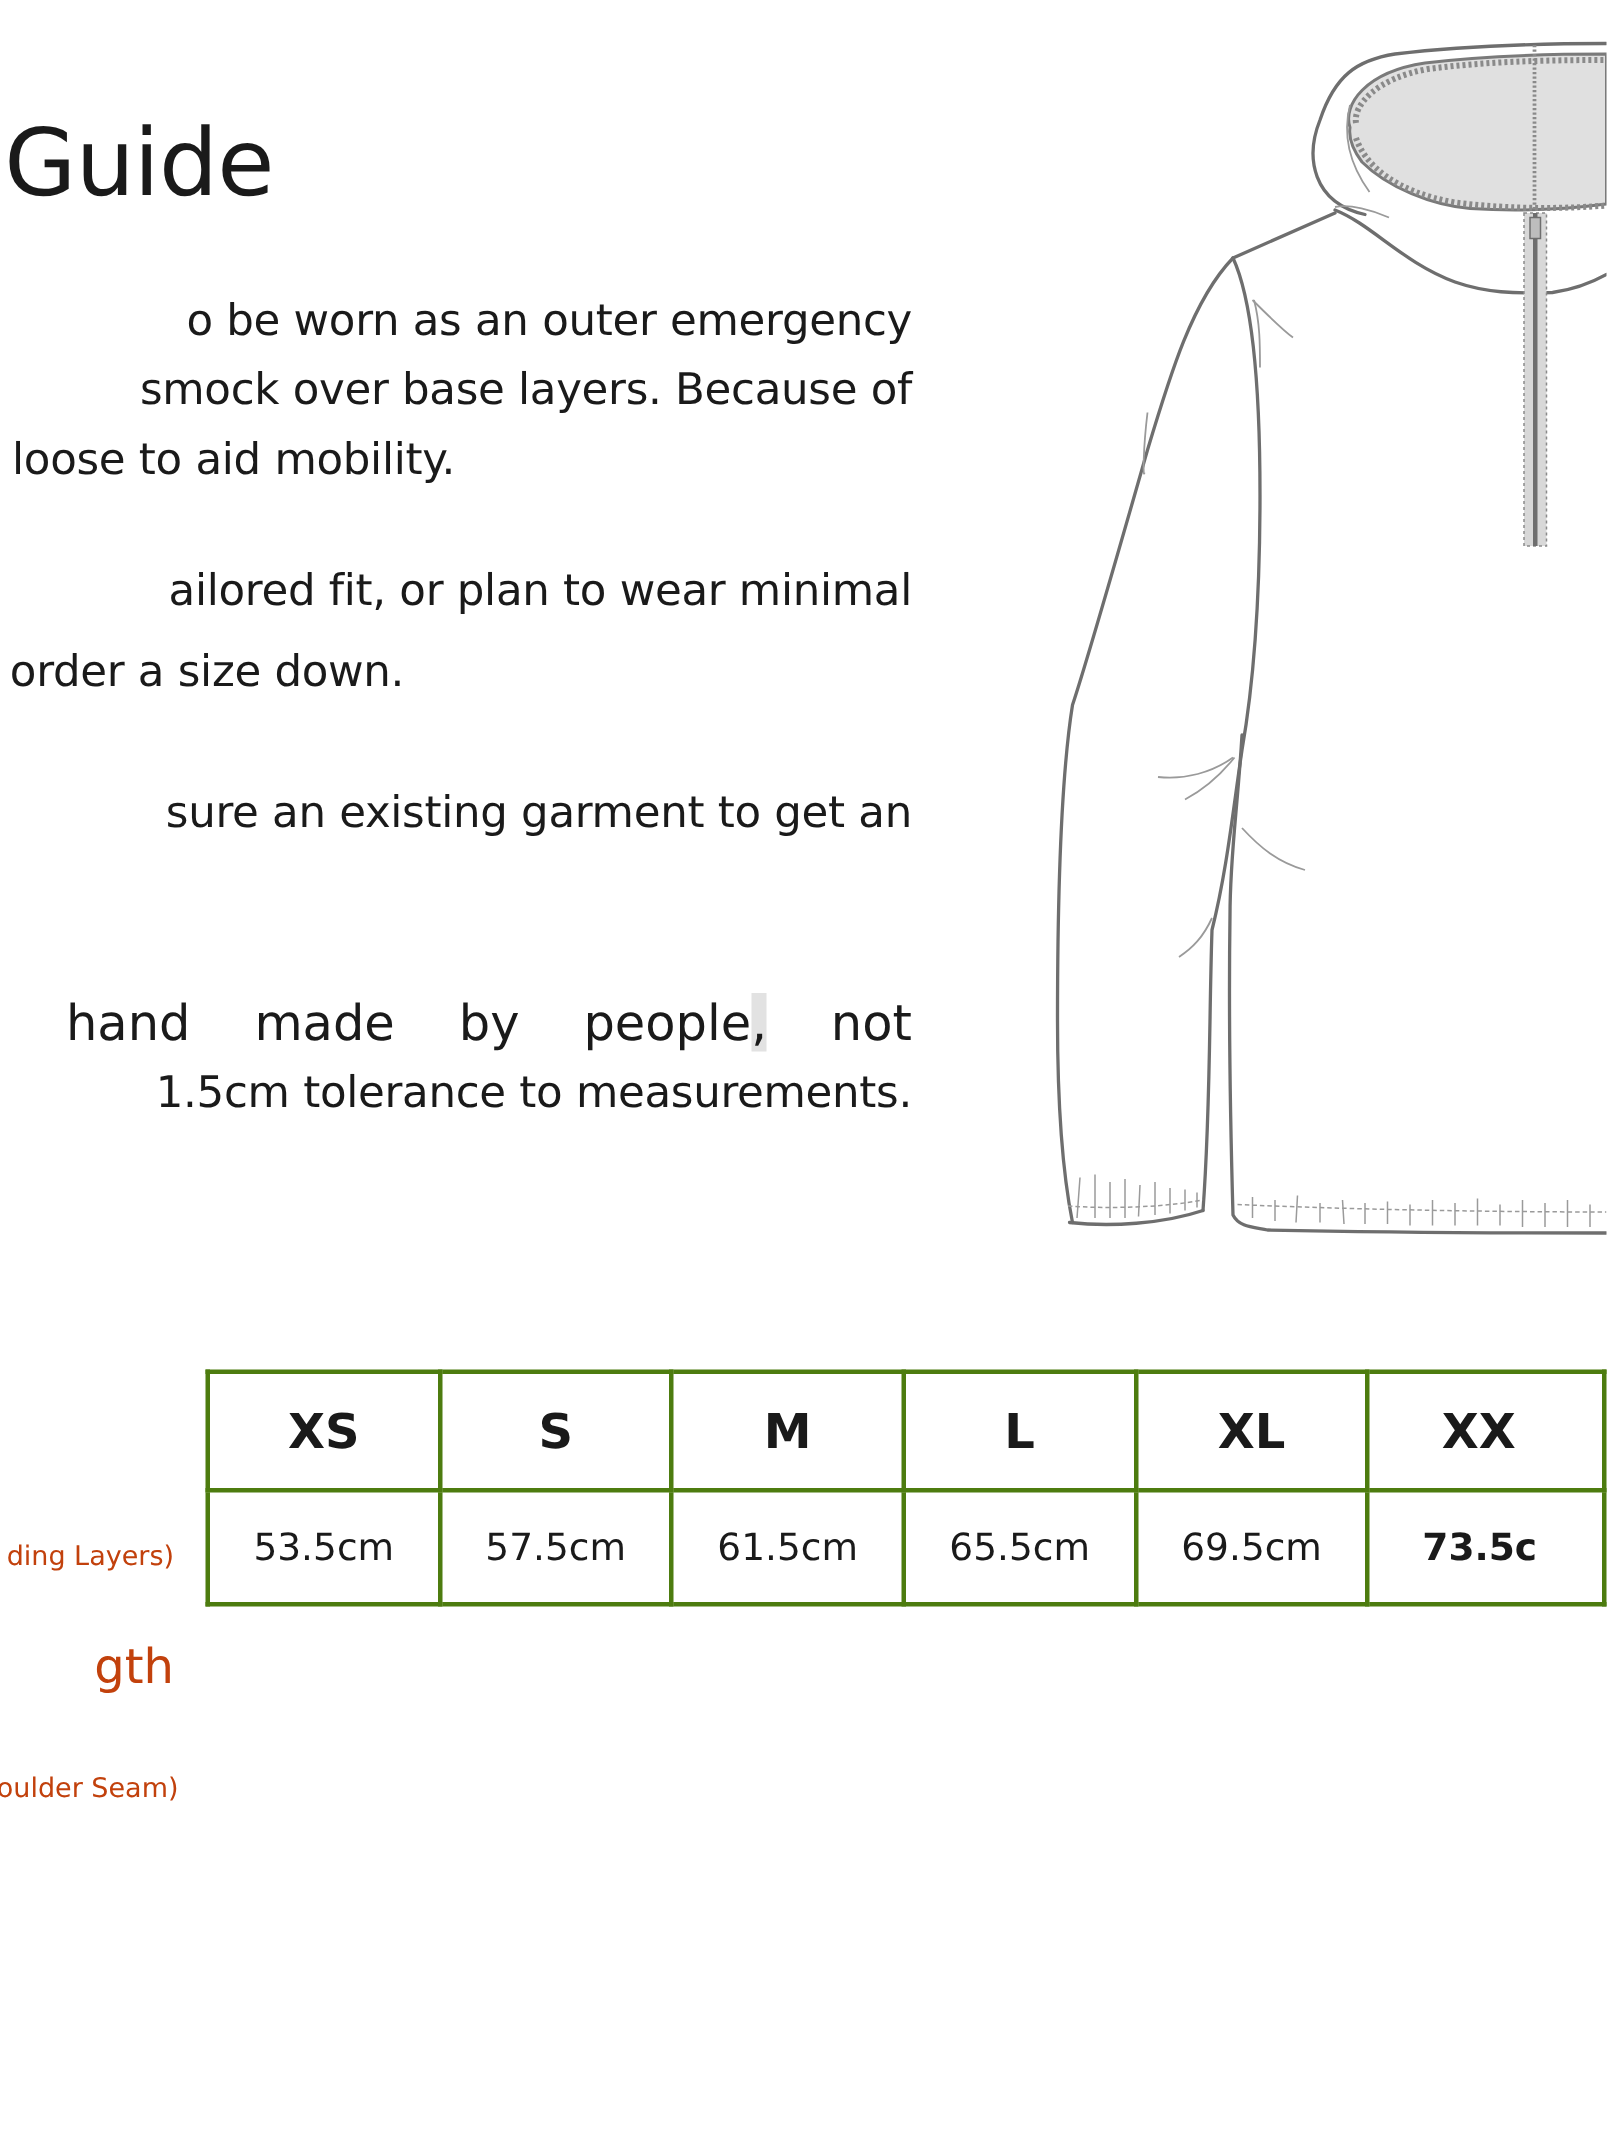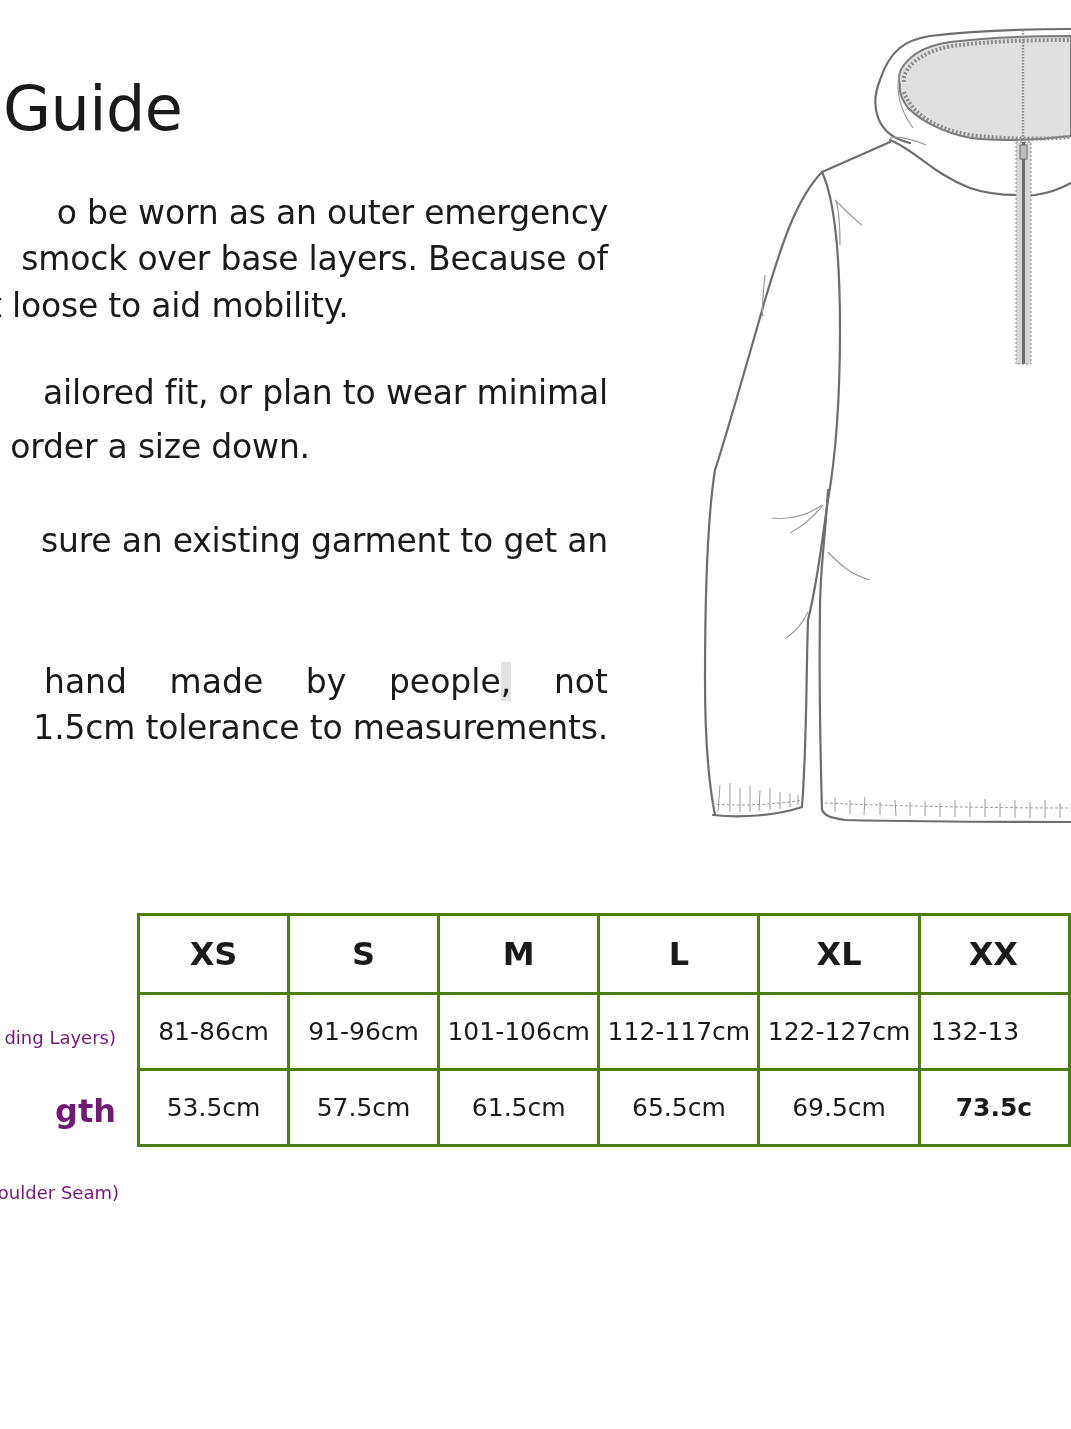--- a/index.html
+++ b/index.html
@@ -21,21 +21,21 @@
       top: 72px;
       font-size: 62px;
       font-weight: 500;
       letter-spacing: -0.5px;
       white-space: nowrap;
       color: #1a1a1a;
     }
     .para-line {
       position: absolute;
       right: 463px;
-      font-size: 33px;
+      font-size: 29px;
       line-height: 46px;
       white-space: nowrap;
       color: #1a1a1a;
       letter-spacing: -0.2px;
       text-align: right;
     }
     .para-line.left {
       right: auto;
       left: -20px;
       text-align: left;
@@ -87,24 +87,24 @@
       font-size: 32px;
       font-family: "DejaVu Sans", sans-serif;
       letter-spacing: 0px;
     }
     .size-table col { width: 167px; }
 
     .row-label {
       position: absolute;
       right: 955px;
       white-space: nowrap;
-      color: #701a75;
+      color: #c2410c;
     }
     .row-label.small { font-size: 18px; }
-    .row-label.large { font-size: 32px; font-weight: 700; }
+    .row-label.large { font-size: 32px; font-weight: 400; }
   </style>
 </head>
 <body>
 
 <div class="page-title">ze Guide</div>
 
 <div class="para-line" style="top:190px;">o be worn as an outer emergency</div>
 <div class="para-line" style="top:236px;">smock over base layers. Because of</div>
 <div class="para-line left" style="top:283px;">lt loose to aid mobility.</div>
 
@@ -194,28 +194,20 @@
       <th style="height:76px;">XS</th>
       <th>S</th>
       <th>M</th>
       <th>L</th>
       <th>XL</th>
       <th style="text-align:left; padding-left:48px;">XX</th>
     </tr>
   </thead>
   <tbody>
     <tr>
-      <td>81-86cm</td>
-      <td>91-96cm</td>
-      <td>101-106cm</td>
-      <td>112-117cm</td>
-      <td>122-127cm</td>
-      <td style="text-align:left; padding-left:10px;">132-13</td>
-    </tr>
-    <tr>
       <td>53.5cm</td>
       <td>57.5cm</td>
       <td>61.5cm</td>
       <td>65.5cm</td>
       <td>69.5cm</td>
       <td style="text-align:left; padding-left:35px;font-weight:bold;">73.5c</td>
     </tr>
   </tbody>
 </table>
 

